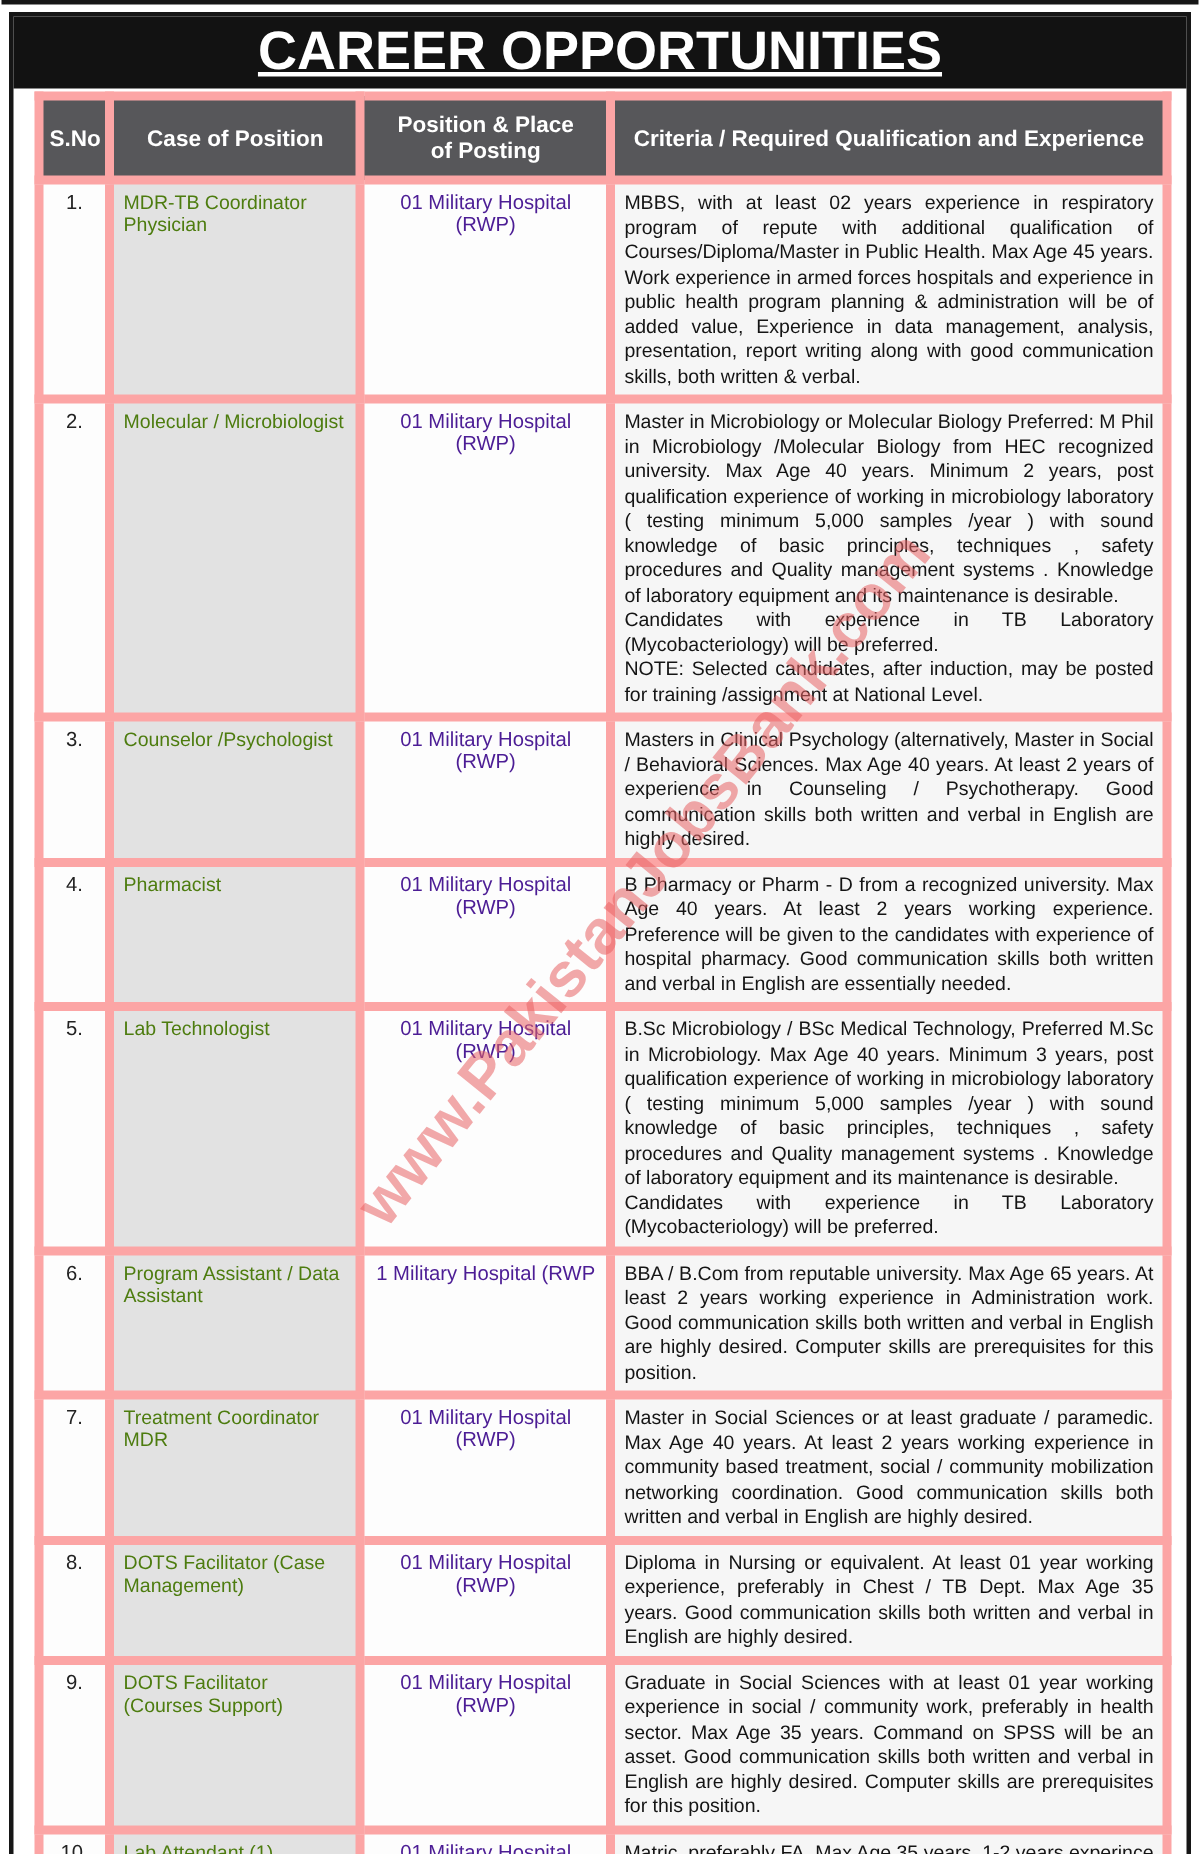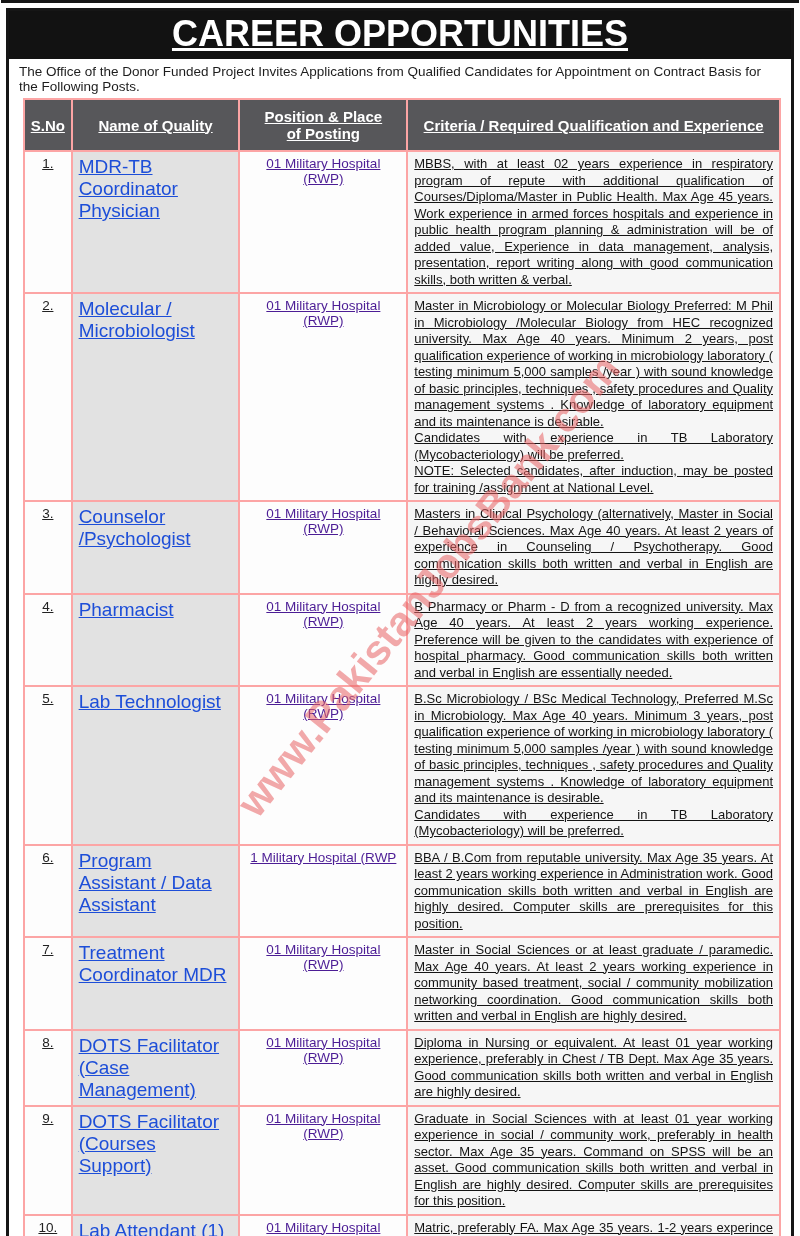--- a/index.html
+++ b/index.html
@@ -43,24 +43,23 @@
     font-size: 13.5px;
     color: #1d1d1d;
   }
   table.jobs {
     border-collapse: collapse;
     margin: 2px 8px 6px 14px;
     width: calc(100% - 24px);
     table-layout: fixed;
   }
   table.jobs th, table.jobs td {
-    border: 2px solid #fca5a5;
+    border: 6px solid #fca5a5;
     vertical-align: top;
     padding: 4px 6px;
-    text-decoration: underline;
   }
   table.jobs col.c-sno   { width: 6.3%; }
   table.jobs col.c-name  { width: 22.2%; }
   table.jobs col.c-post  { width: 22.2%; }
   table.jobs col.c-crit  { width: 49.3%; }
   table.jobs th {
     background: var(--header-bg, #57575a);
     color: #ffffff;
     font-size: 15px;
     font-weight: bold;
@@ -70,22 +69,22 @@
     white-space: pre-line;
   }
   td.sno {
     text-align: center;
     font-size: 13.5px;
     color: #222;
     background: #fdfdfd;
   }
   td.name {
     background: #e2e2e2;
-    font-size: 19px;
-    color: #1d4ed8;
+    font-size: 13px;
+    color: #4d7c0f;
   }
   td.post {
     text-align: center;
     font-size: 13.5px;
     color: #4c1d95;
     background: #fdfdfd;
   }
   td.crit {
     background: #f6f6f6;
     font-size: 13px;
@@ -112,33 +111,32 @@
 </style>
 </head>
 <body>
 
 <div class="page">
   <div class="top-rule"></div>
 
   <div class="ad-container">
     <div class="title-bar">CAREER OPPORTUNITIES</div>
 
-    <p class="intro">The Office of the Donor Funded Project Invites Applications from Qualified Candidates for Appointment on Contract Basis for the Following Posts.</p>
 
     <table class="jobs">
       <colgroup>
         <col class="c-sno">
           <col class="c-name">
           <col class="c-post">
           <col class="c-crit">
       </colgroup>
       <thead>
         <tr>
           <th>S.No</th>
-          <th>Name of Quality</th>
+          <th>Case of Position</th>
           <th>Position &amp; Place
 of Posting</th>
           <th>Criteria / Required Qualification and Experience</th>
         </tr>
       </thead>
       <tbody>
           <tr>
     <td class="sno">1.</td>
     <td class="name">MDR-TB Coordinator Physician</td>
     <td class="post">01 Military Hospital (RWP)</td>
@@ -168,21 +166,21 @@
     <td class="sno">5.</td>
     <td class="name">Lab Technologist</td>
     <td class="post">01 Military Hospital (RWP)</td>
     <td class="crit">B.Sc Microbiology / BSc Medical Technology, Preferred M.Sc in Microbiology. Max Age 40 years.  Minimum 3 years, post qualification experience of working in microbiology laboratory ( testing minimum 5,000 samples /year ) with sound knowledge of basic principles, techniques , safety  procedures and  Quality management systems . Knowledge of laboratory equipment and its maintenance is desirable.
 Candidates with experience in TB Laboratory (Mycobacteriology) will be preferred.</td>
   </tr>
           <tr>
     <td class="sno">6.</td>
     <td class="name">Program Assistant / Data Assistant</td>
     <td class="post">1 Military Hospital (RWP</td>
-    <td class="crit">BBA / B.Com from reputable university. Max Age 35 years. At least 2 years working experience in Administration work. Good communication skills both written and verbal in English are highly desired. Computer skills are prerequisites for this position.</td>
+    <td class="crit">BBA / B.Com from reputable university. Max Age 65 years. At least 2 years working experience in Administration work. Good communication skills both written and verbal in English are highly desired. Computer skills are prerequisites for this position.</td>
   </tr>
           <tr>
     <td class="sno">7.</td>
     <td class="name">Treatment Coordinator MDR</td>
     <td class="post">01 Military Hospital (RWP)</td>
     <td class="crit">Master in Social Sciences or at least graduate / paramedic. Max Age 40 years. At least 2 years working experience in community based treatment, social / community mobilization networking coordination. Good communication skills both written and verbal in English are highly desired.</td>
   </tr>
           <tr>
     <td class="sno">8.</td>
     <td class="name">DOTS Facilitator (Case Management)</td>

